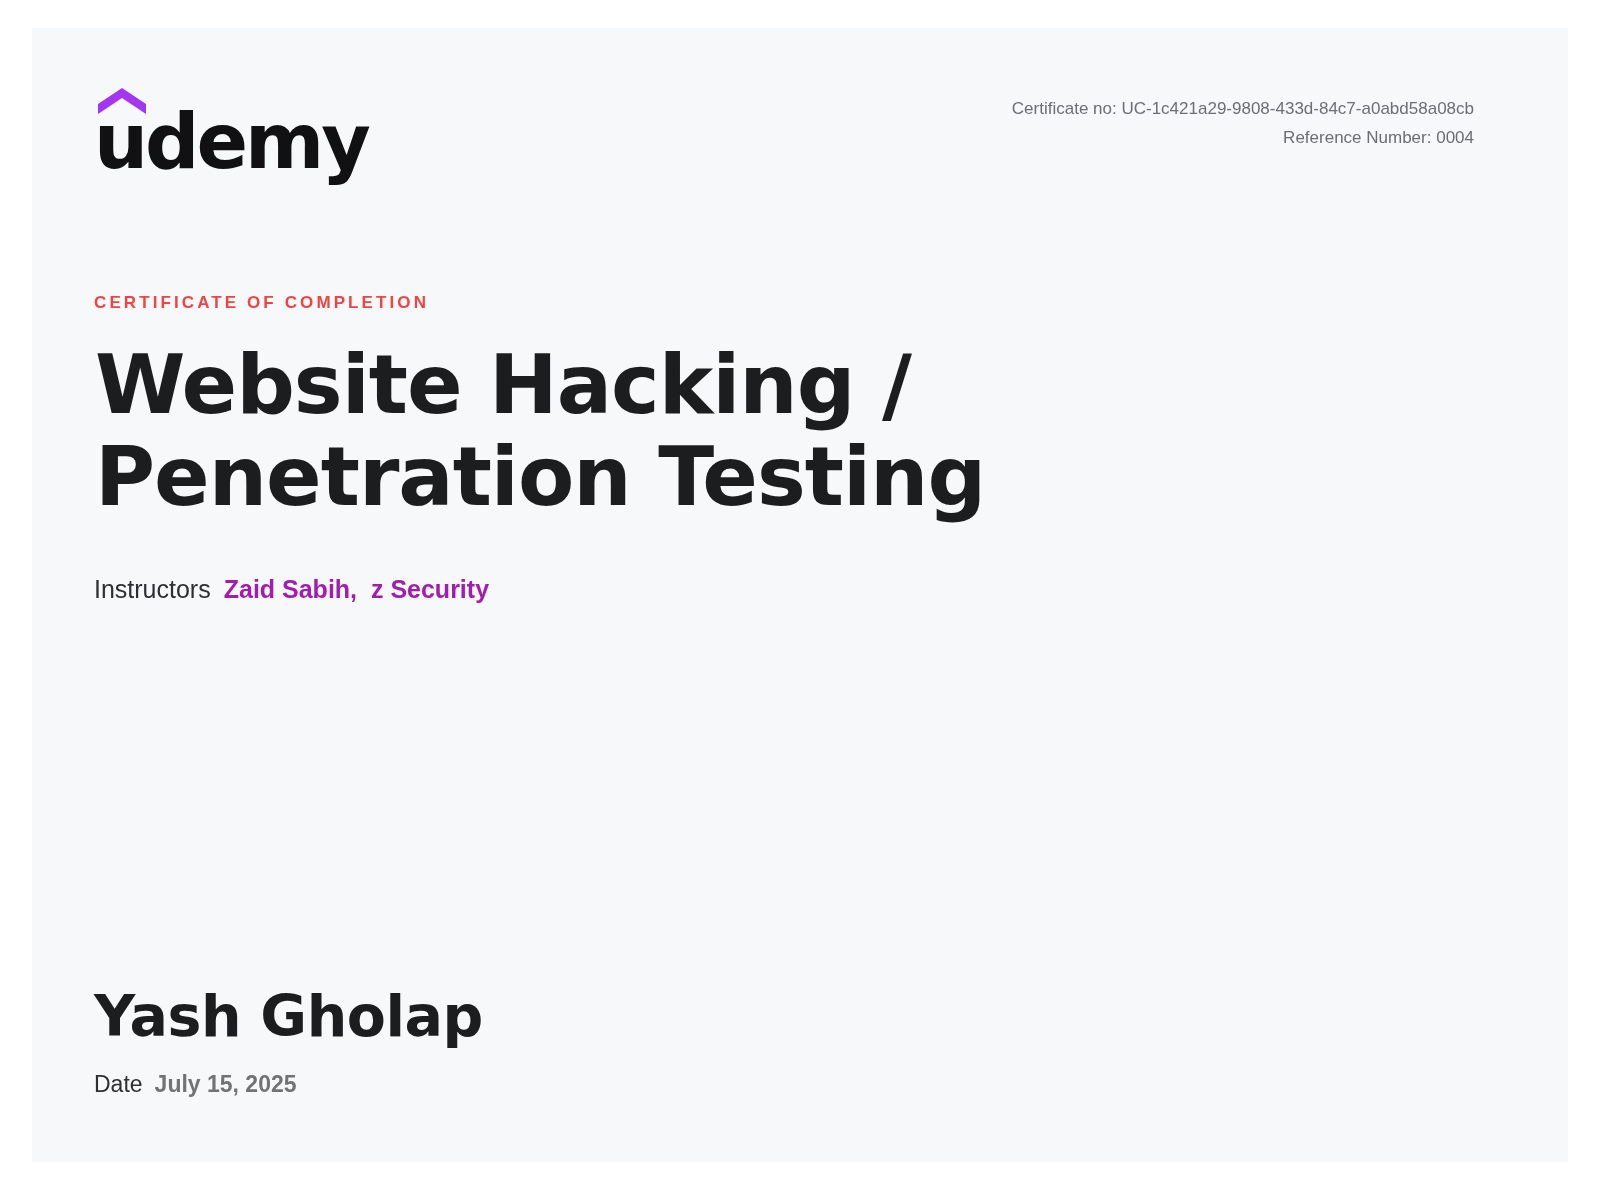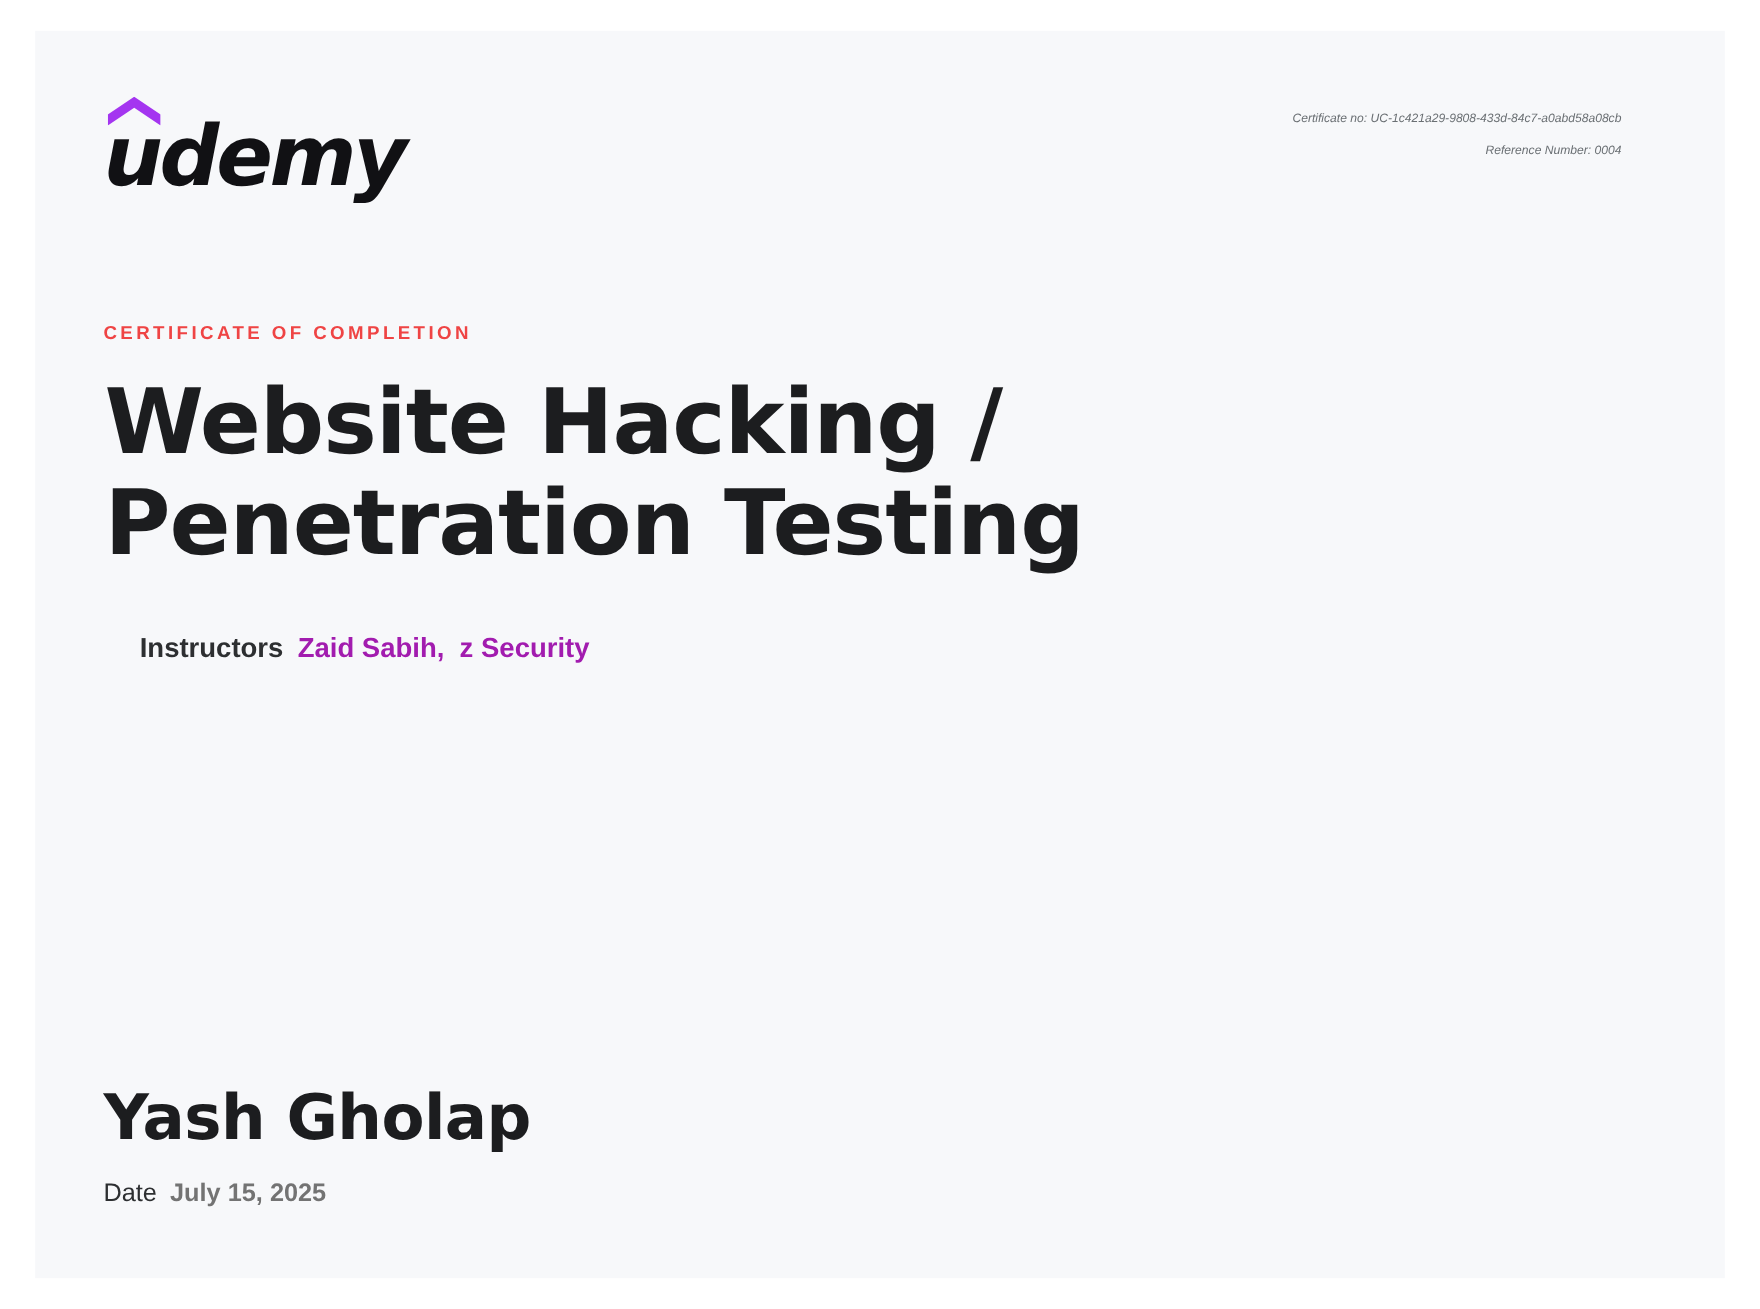--- a/index.html
+++ b/index.html
@@ -24,21 +24,20 @@
     box-sizing: border-box;
   }
 
   
   .header {
     position: absolute;
     left: 0;
     top: 0;
     width: 100%;
     height: 180px;
-    font-style: italic;
   }
 
   .logo {
     position: absolute;
     left: 62px;
     top: 60px;
     width: 260px;
     height: 100px;
   }
   .logo-chevron {
@@ -60,21 +59,21 @@
     line-height: 1;
   }
 
   .meta {
     position: absolute;
     right: 94px;
     top: 66px;
     text-align: right;
   }
   .meta-line {
-    font-size: 11px;
+    font-size: 17px;
     line-height: 29px;
     color: #6a6f73;
     white-space: nowrap;
     font-family: "Liberation Sans", sans-serif;
   }
 
   
   .body-block {
     position: absolute;
     left: 62px;
@@ -103,23 +102,22 @@
     max-width: 1000px;
   }
 
   .instructors {
     margin-top: 50px;
     font-size: 25px;
     color: #1c1d1f;
     line-height: 1.3;
   }
   .instructors-label {
-    font-weight: 700;
+    font-weight: 400;
     color: #2d2f31;
-    margin-left: 33px;
   }
   .instructors-names {
     font-weight: 700;
     color: #a21caf;
     margin-left: 13px;
     white-space: pre;
   }
 
   
   .footer-block {

